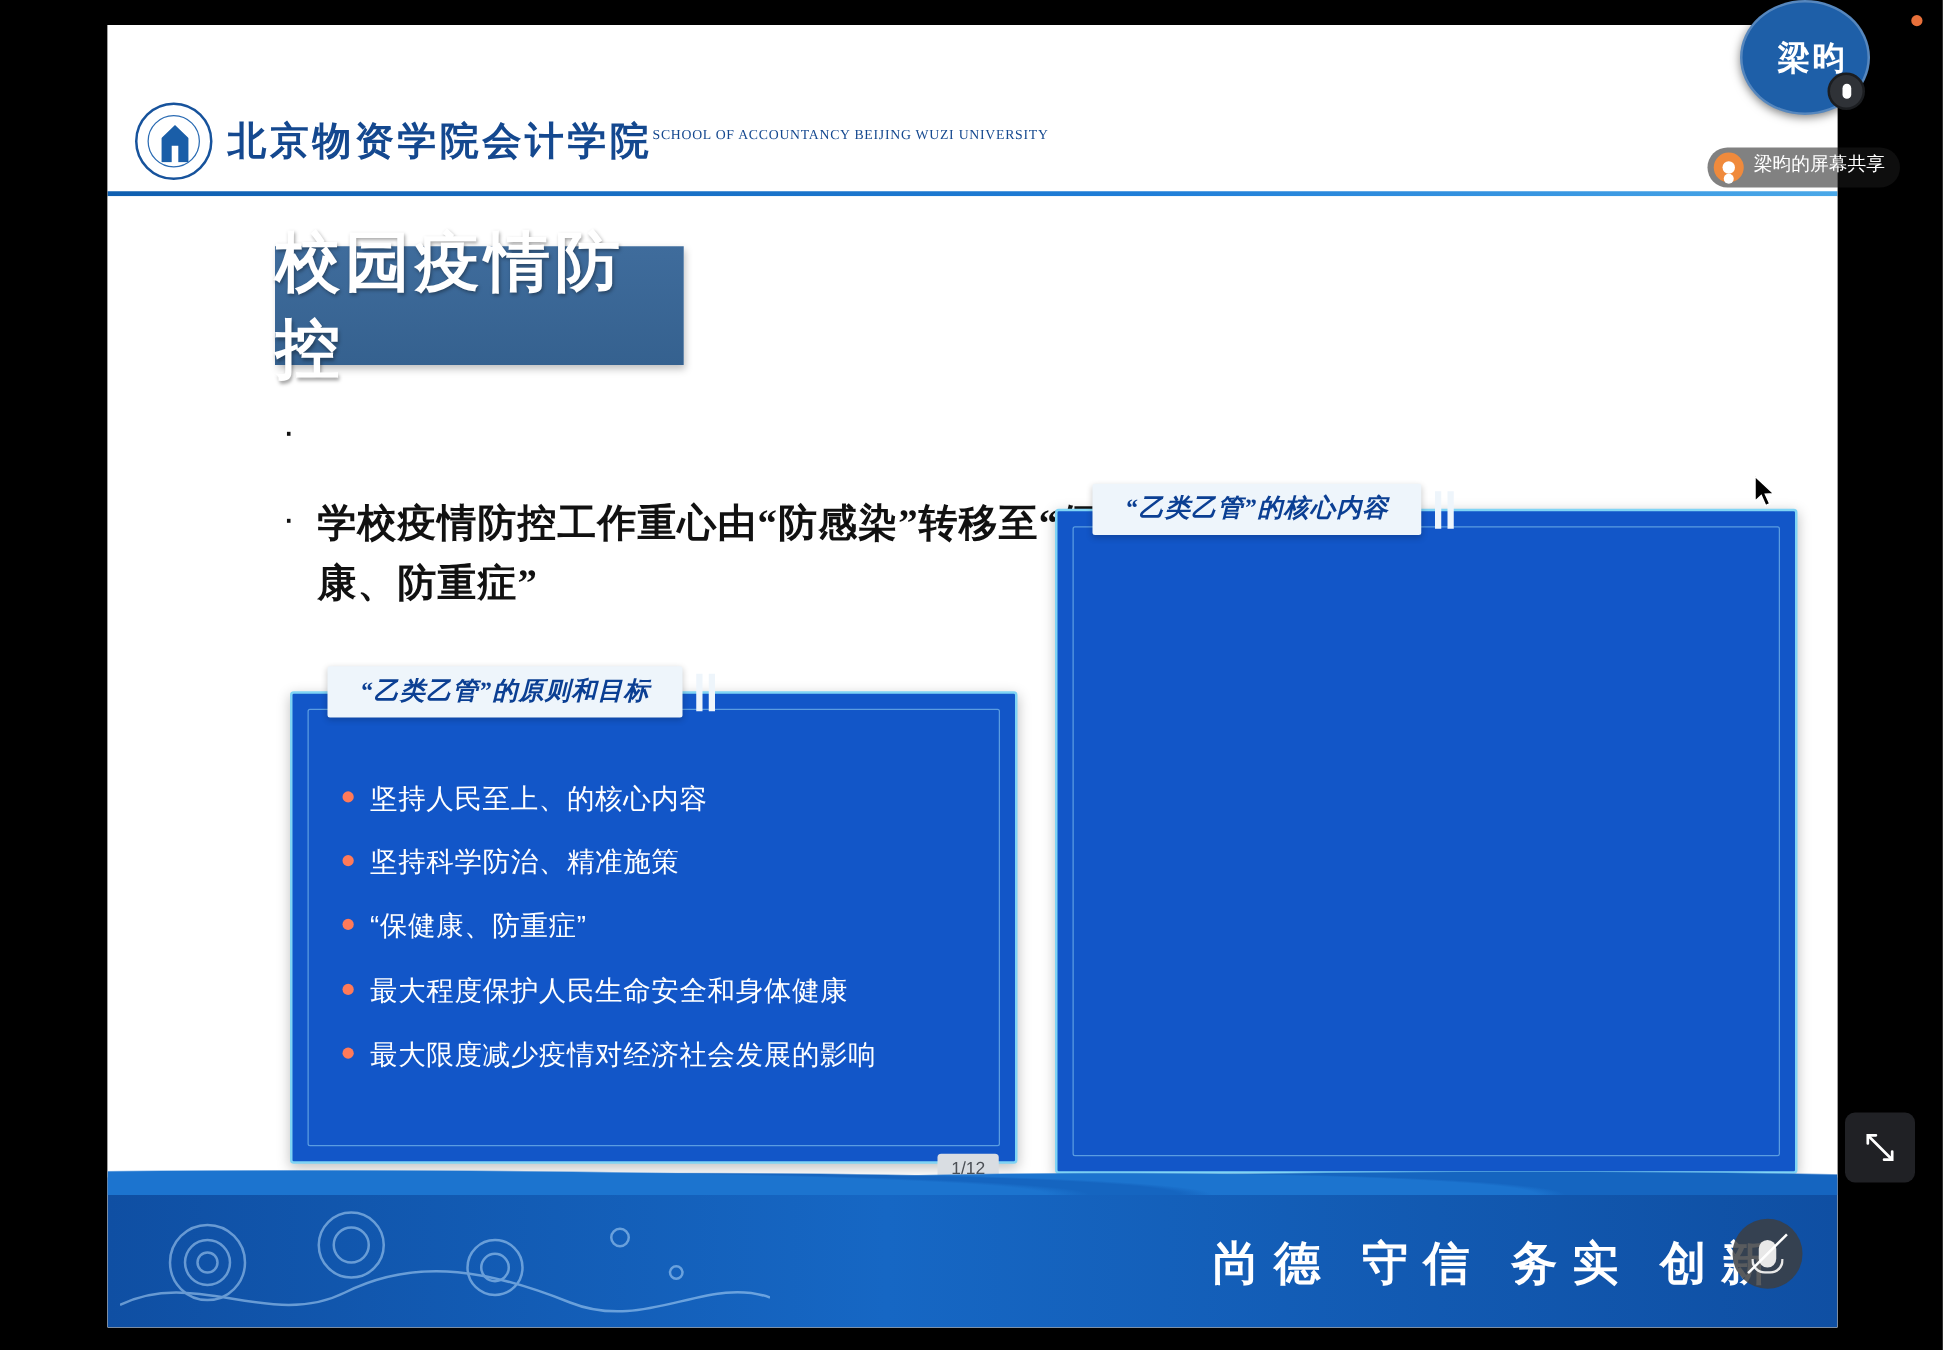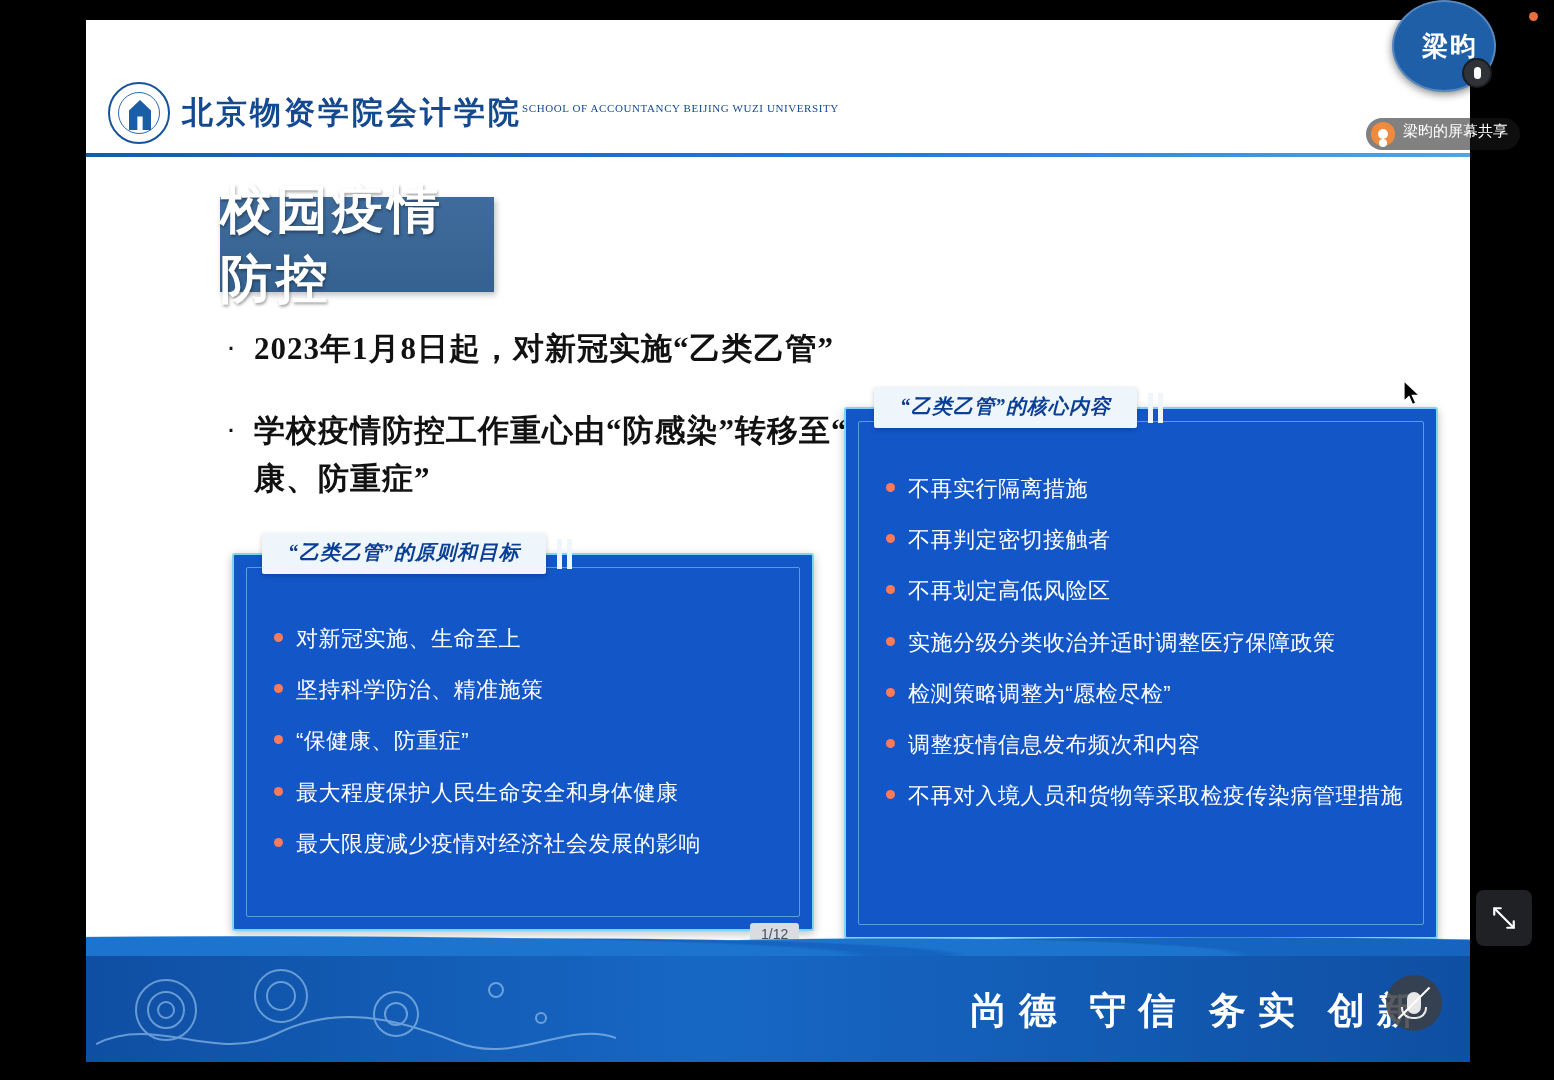--- a/index.html
+++ b/index.html
@@ -26,21 +26,21 @@
   .logo-text{display:flex;flex-direction:row;justify-content:center;}
   .logo-cn{font-family:"Liberation Serif","DejaVu Serif",serif;font-weight:bold;font-size:31px;
     color:#14488f;letter-spacing:3px;line-height:1.08;}
   .logo-en{font-family:"Liberation Serif","DejaVu Serif",serif;font-size:11px;color:#14488f;
     letter-spacing:.6px;margin-top:6px;}
 
   
   .slide-body{position:absolute;left:0;top:137px;width:100%;height:905px;background:#fff;}
 
   .slide-title{
-    position:absolute;left:134px;top:40px;width:274px;height:95px;
+    position:absolute;left:134px;top:40px;width:327px;height:95px;
     background:linear-gradient(180deg,#3f6c9c 0%,#35618f 100%);
     display:flex;align-items:center;justify-content:center;
     box-shadow:2px 3px 6px rgba(0,0,0,.25);
   }
   .slide-title span{
     font-family:"Liberation Serif","DejaVu Serif",serif;font-weight:bold;color:#fff;
     font-size:52px;letter-spacing:4px;text-shadow:1px 2px 3px rgba(0,0,0,.35);
   }
 
   .bullet-list{position:absolute;left:140px;top:168px;width:720px;}
@@ -143,64 +143,54 @@
 
     <div class="slide-body">
 
       <div class="slide-title">
         <span>校园疫情防控</span>
       </div>
 
       <div class="bullet-list">
         <div class="bullet">
           <div class="dot">·</div>
-          <div class="txt">2023年1月8日起，对新冠实施“乙类乙管”</div>
         </div>
         <div class="bullet">
           <div class="dot">·</div>
           <div class="txt">学校疫情防控工作重心由“防感染”转移至“保健康、防重症”</div>
         </div>
       </div>
 
       <div class="panel" id="panel-left">
         <div class="panel-inner"></div>
         <div class="panel-head">
           <span>“乙类乙管”的原则和目标</span>
           <span class="bars">
               <i></i>
               <i></i>
             </span>
         </div>
         <ul>
-          <li>对新冠实施、生命至上</li>
+          <li>坚持人民至上、的核心内容</li>
           <li>坚持科学防治、精准施策</li>
           <li>“保健康、防重症”</li>
           <li>最大程度保护人民生命安全和身体健康</li>
           <li>最大限度减少疫情对经济社会发展的影响</li>
         </ul>
       </div>
 
       <div class="panel" id="panel-right">
         <div class="panel-inner"></div>
         <div class="panel-head">
           <span>“乙类乙管”的核心内容</span>
           <span class="bars">
               <i></i>
               <i></i>
             </span>
         </div>
-        <ul>
-          <li>不再实行隔离措施</li>
-          <li>不再判定密切接触者</li>
-          <li>不再划定高低风险区</li>
-          <li>实施分级分类收治并适时调整医疗保障政策</li>
-          <li>检测策略调整为“愿检尽检”</li>
-          <li>调整疫情信息发布频次和内容</li>
-          <li>不再对入境人员和货物等采取检疫传染病管理措施</li>
-        </ul>
       </div>
 
       <div class="page-indicator">1/12</div>
 
       <div class="wave">
         <svg class="wave-rings" viewBox="0 0 520 104">
           <g fill="none" stroke="#bfe2ff" stroke-width="2">
             <circle cx="70" cy="62" r="30"></circle>
               <circle cx="70" cy="62" r="18"></circle>
               <circle cx="70" cy="62" r="8"></circle>

